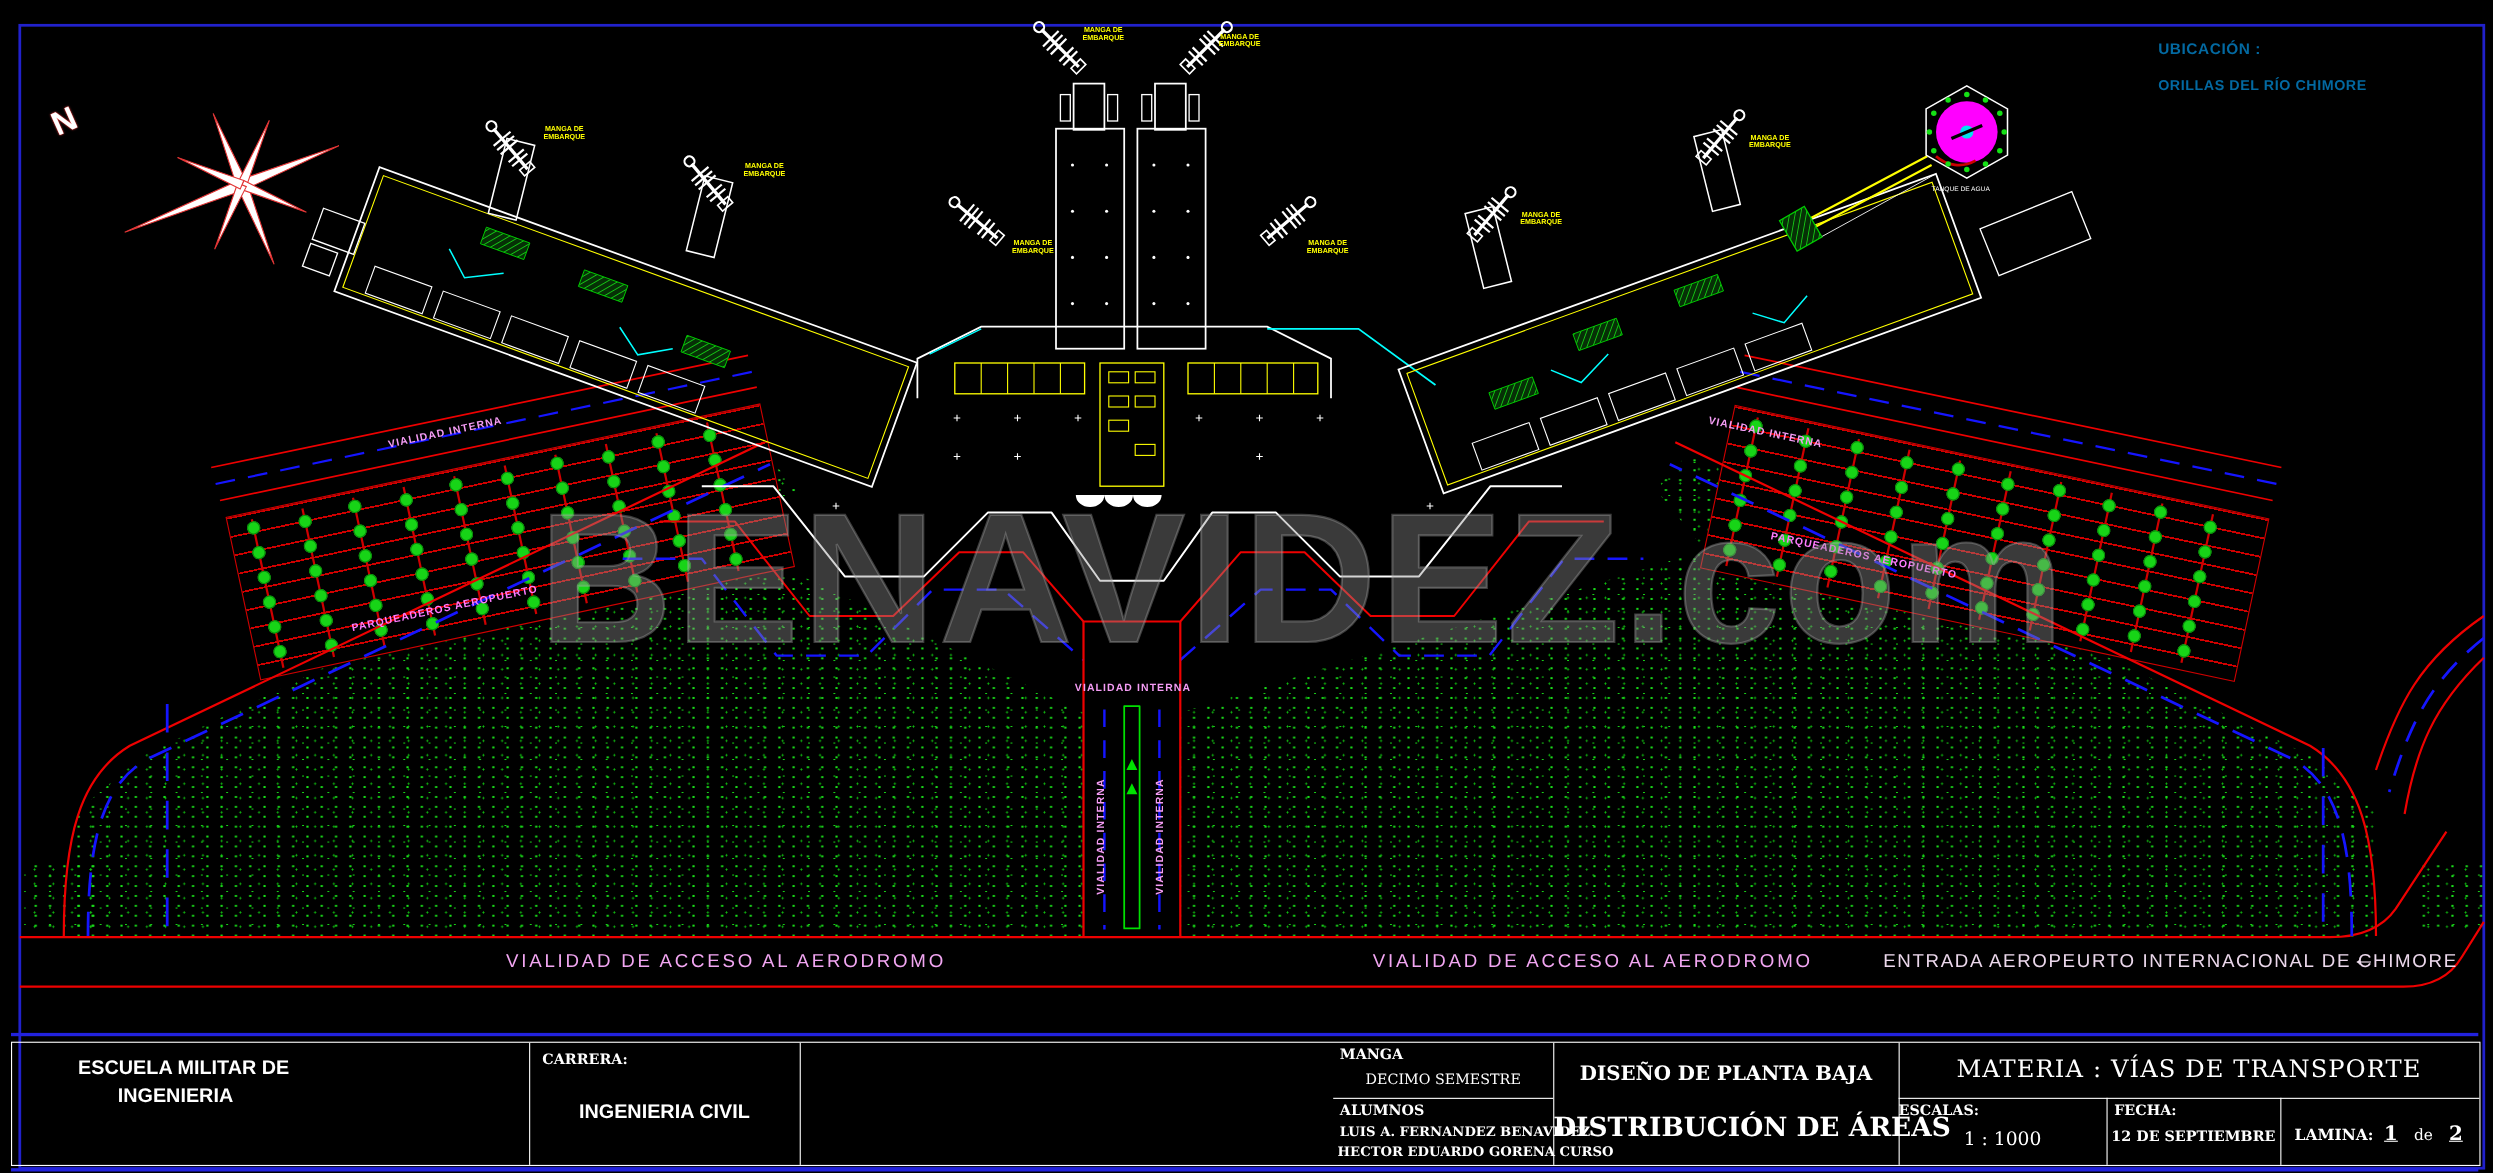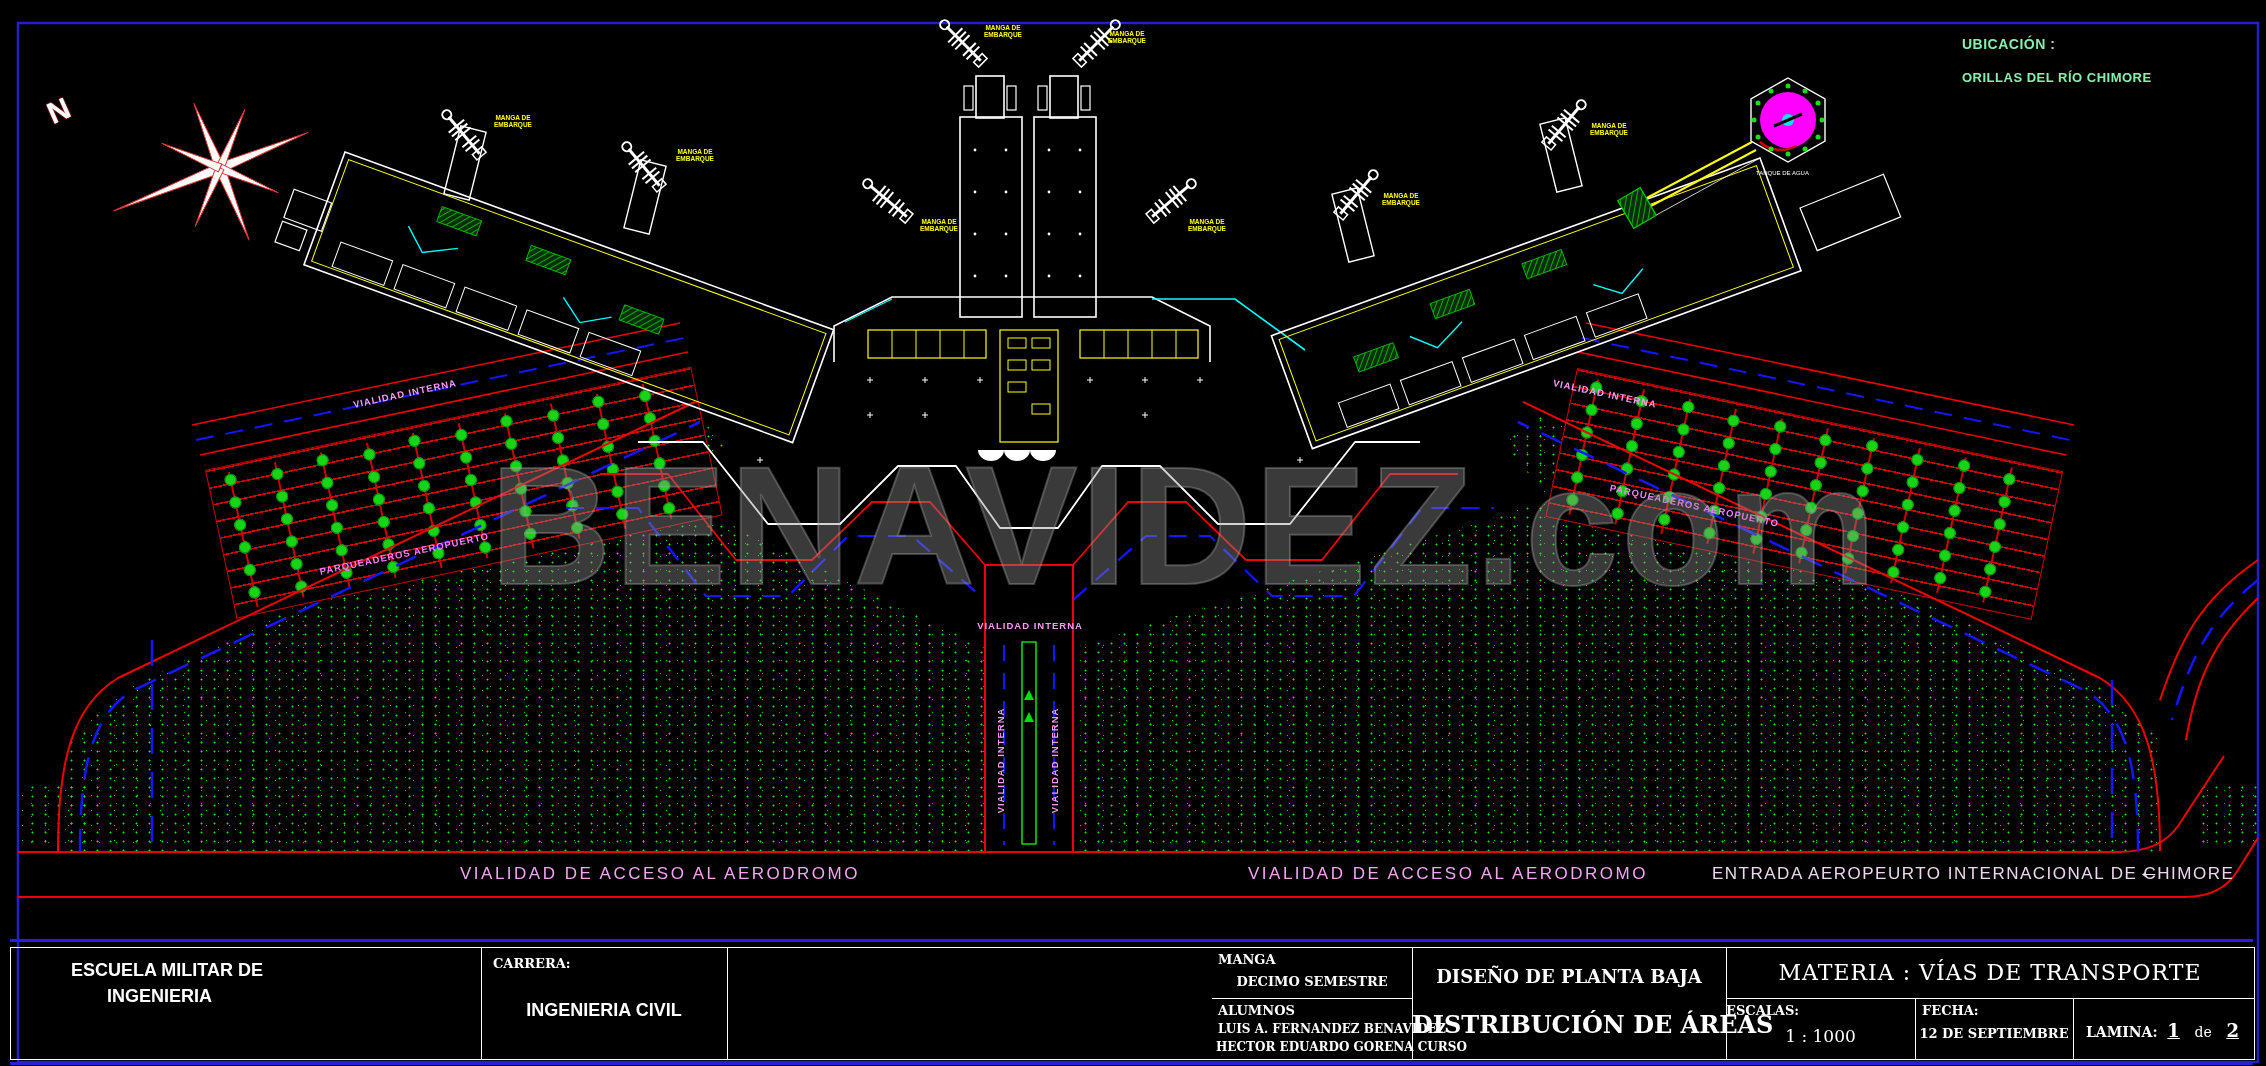--- a/index.html
+++ b/index.html
@@ -21,21 +21,21 @@
   .tree{position:absolute;width:12px;height:12px;border-radius:50%;
     background:#17d417;box-shadow:0 0 0 1px #0a8a0a inset;}
   .treecol{position:absolute;width:1.5px;background:#cf0000;top:6px;bottom:6px;}
   
   .lbl{position:absolute;white-space:nowrap;}
   .road-lbl{color:#f2a6f2;font-size:17px;letter-spacing:2.5px;}
   .entrada-lbl{color:#ecd8ec;font-size:17px;letter-spacing:1.5px;}
   .vi-lbl{color:#f49cf4;font-size:9.5px;font-weight:bold;letter-spacing:1px;}
   .pq-lbl{color:#ff7bff;font-size:9.5px;font-weight:bold;letter-spacing:1px;}
   .manga{color:#ffff00;font-size:6.5px;line-height:7px;font-weight:bold;text-align:center;}
-  .ubic{color:#86efac;font-weight:bold;font-size:14px;letter-spacing:.5px;}
+  .ubic{color:#0369a1;font-weight:bold;font-size:14px;letter-spacing:.5px;}
   .tanq{color:#fff;font-size:6px;}
   .north-n{color:#fff;font-size:30px;font-weight:bold;
     text-shadow:0 0 2px #ff5555,0 0 1px #ff2222;}
   .arrow-w{color:#efdfef;font-size:22px;}
   #watermark{color:rgba(145,145,145,.40);font-weight:bold;font-size:168px;
     letter-spacing:3px;-webkit-text-stroke:2px rgba(175,175,175,.35);}
   
   #tblock{position:absolute;left:10px;top:947px;width:2243px;height:111px;
     border:1.5px solid #fff;color:#fff;}
   .cell{position:absolute;top:0;bottom:0;border-right:1.5px solid #fff;}
@@ -446,21 +446,21 @@
 
     <div class="cell" style="left:0;width:470px;">
       <div class="lbl" style="left:60px;top:12px;font-size:18px;font-weight:bold;">ESCUELA MILITAR DE</div>
       <div class="lbl" style="left:96px;top:38px;font-size:18px;font-weight:bold;">INGENIERIA</div>
     </div>
 
 
     <div class="cell" style="left:1201px;width:200px;">
       <div class="abs" style="left:0;top:50px;width:200px;border-top:1.5px solid #fff;"></div>
       <div class="lbl tb-label" style="left:6px;top:4px;">MANGA</div>
-      <div class="lbl serif" style="left:0;top:26px;width:200px;text-align:center;font-size:13px;font-weight:bold;">DECIMO SEMESTRE</div>
+      <div class="lbl serif" style="left:0;top:26px;width:200px;text-align:center;font-size:13px;font-weight:normal;">DECIMO SEMESTRE</div>
       <div class="lbl tb-label" style="left:6px;top:55px;">ALUMNOS</div>
       <div class="lbl serif" style="left:6px;top:74px;font-size:12px;font-weight:bold;">LUIS A.  FERNANDEZ BENAVIDEZ</div>
       <div class="lbl serif" style="left:4px;top:92px;font-size:12px;font-weight:bold;">HECTOR EDUARDO GORENA CURSO</div>
     </div>
 
     <div class="cell" style="left:1401px;width:314px;">
       <div class="lbl serif" style="left:0;top:18px;width:314px;text-align:center;font-size:18px;font-weight:bold;">DISEÑO  DE  PLANTA  BAJA</div>
       <div class="lbl serif" style="left:0;top:62px;width:314px;text-align:center;font-size:24px;font-weight:bold;">DISTRIBUCIÓN  DE  ÁREAS</div>
     </div>
 

